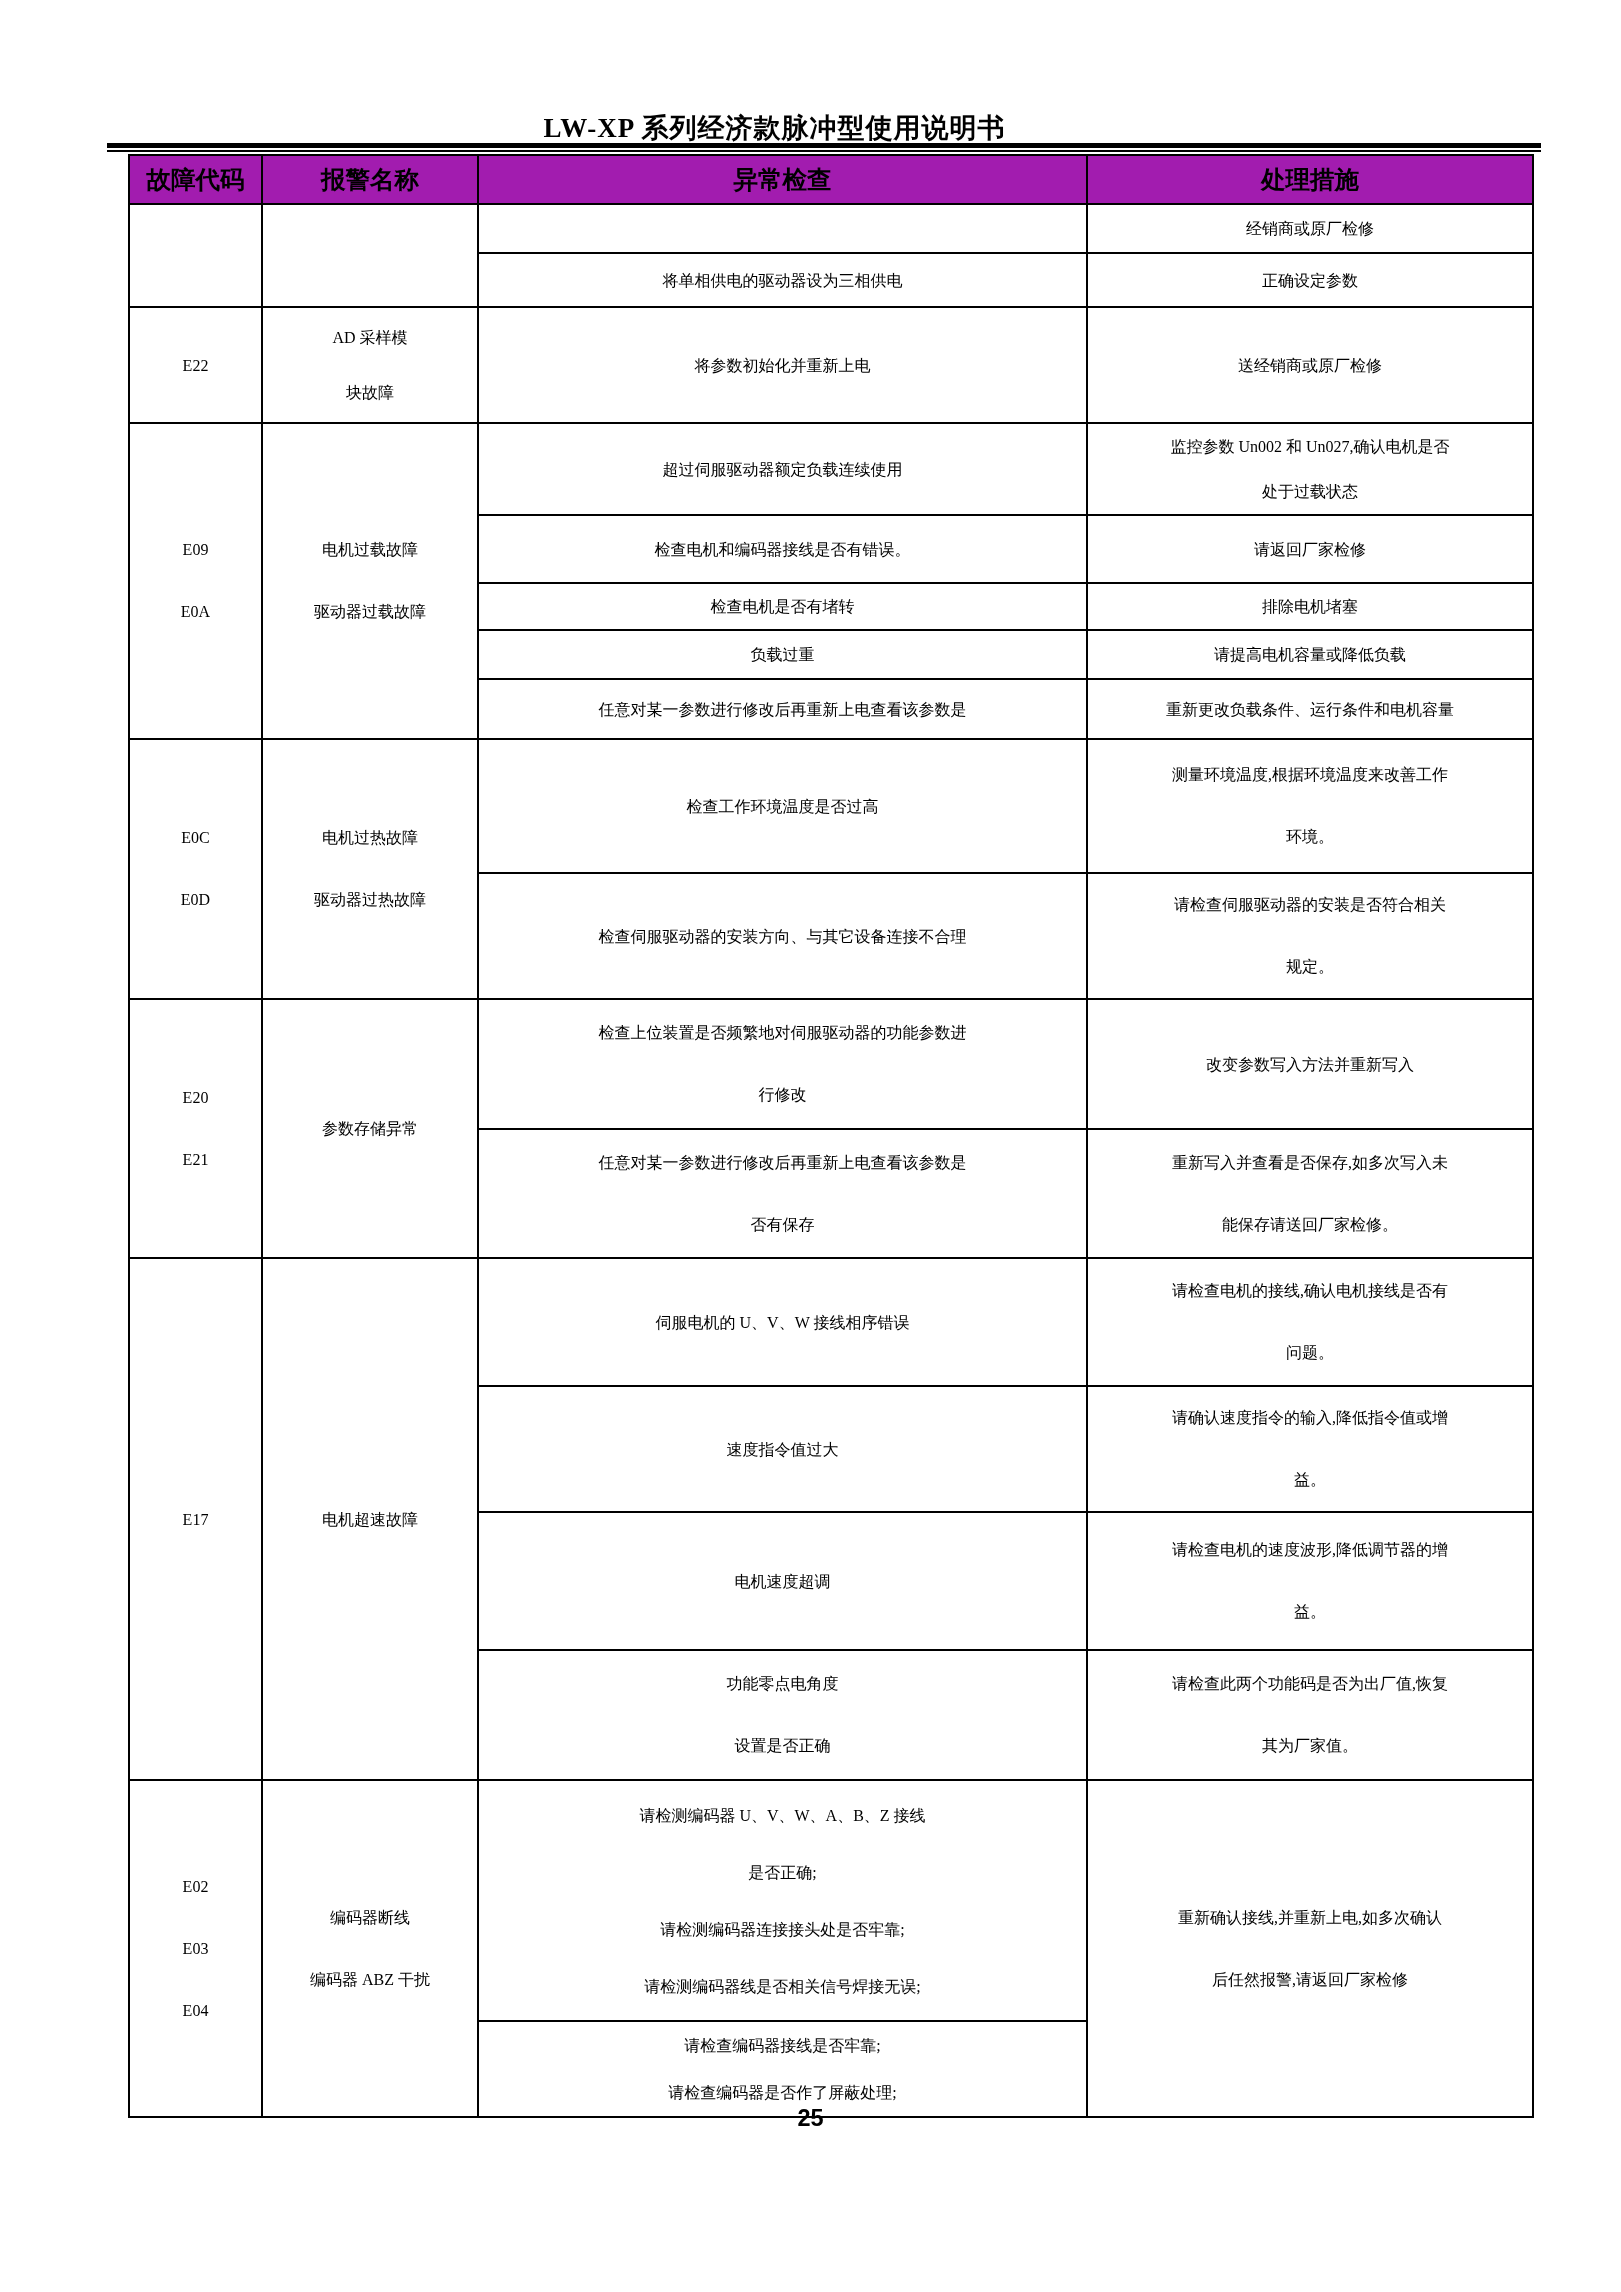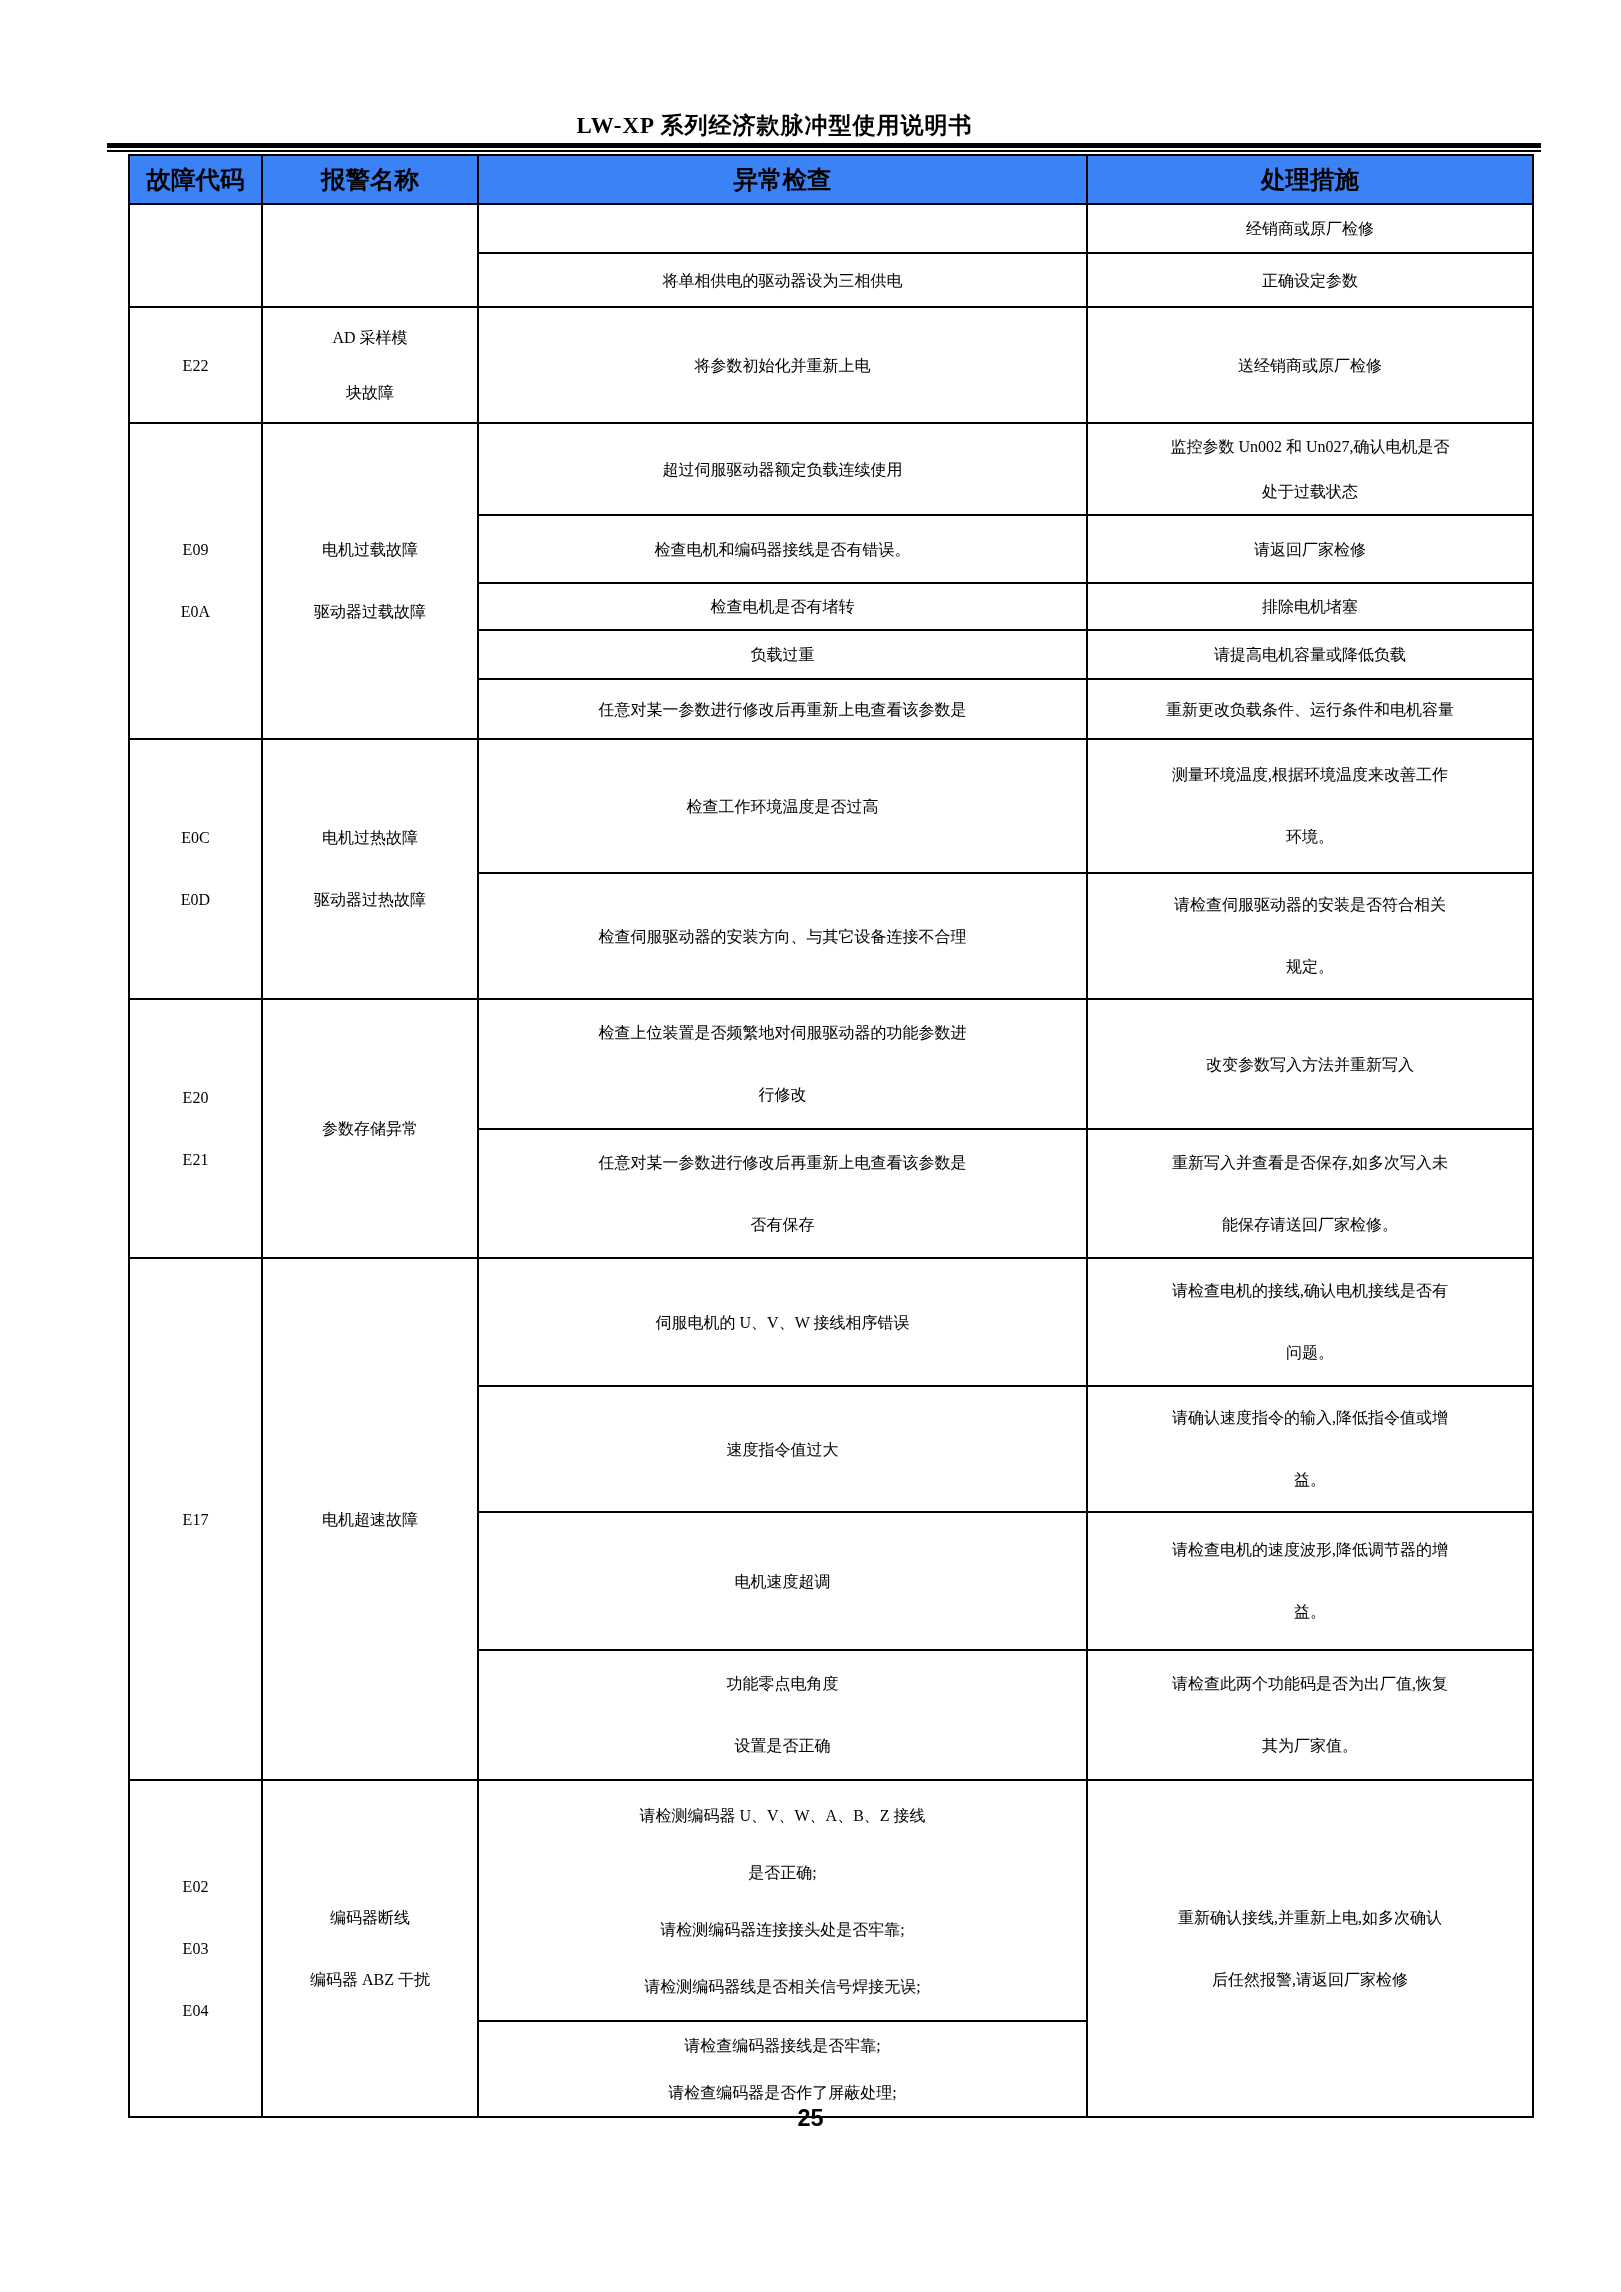--- a/index.html
+++ b/index.html
@@ -3,38 +3,38 @@
 <meta charset="utf-8">
 <style>
   html,body { margin:0; padding:0; }
   body {
     width:1621px; height:2293px; background:#ffffff; color:#000;
     position:relative; overflow:hidden;
     font-family:"Liberation Serif","DejaVu Serif",serif;
   }
   .doc-title {
     position:absolute; top:110px; left:0; width:1549px;
-    text-align:center; font-size:23px; font-weight:600; letter-spacing:1px;
+    text-align:center; font-size:27px; font-weight:600; letter-spacing:1px;
   }
   .title-rule { position:absolute; left:107px; width:1434px; background:#000; }
   .title-rule.thick { top:143px; height:4.9px; }
   .title-rule.thin  { top:150px; height:2px; }
   table.fault-table {
     position:absolute; top:154px; left:128px; width:1404px;
     border-collapse:collapse; table-layout:fixed;
     border:2.9px solid #000;
   }
   th, td {
     border:2px solid #000;
     text-align:center; vertical-align:middle;
     padding:0 3.9px;
     overflow:hidden;
   }
   th {
-    background:#3b82f6; height:47px;
+    background:#a21caf; height:47px;
     font-size:24.5px; font-weight:600;
   }
   td {
     font-size:16px; line-height:35px;
     white-space:pre-line;
   }
   .lh63 { line-height:62px; }
   .lh58 { line-height:57px;margin-top:6px; }
   .lh56 { line-height:55px; }
   .lh48 { line-height:47px; }

